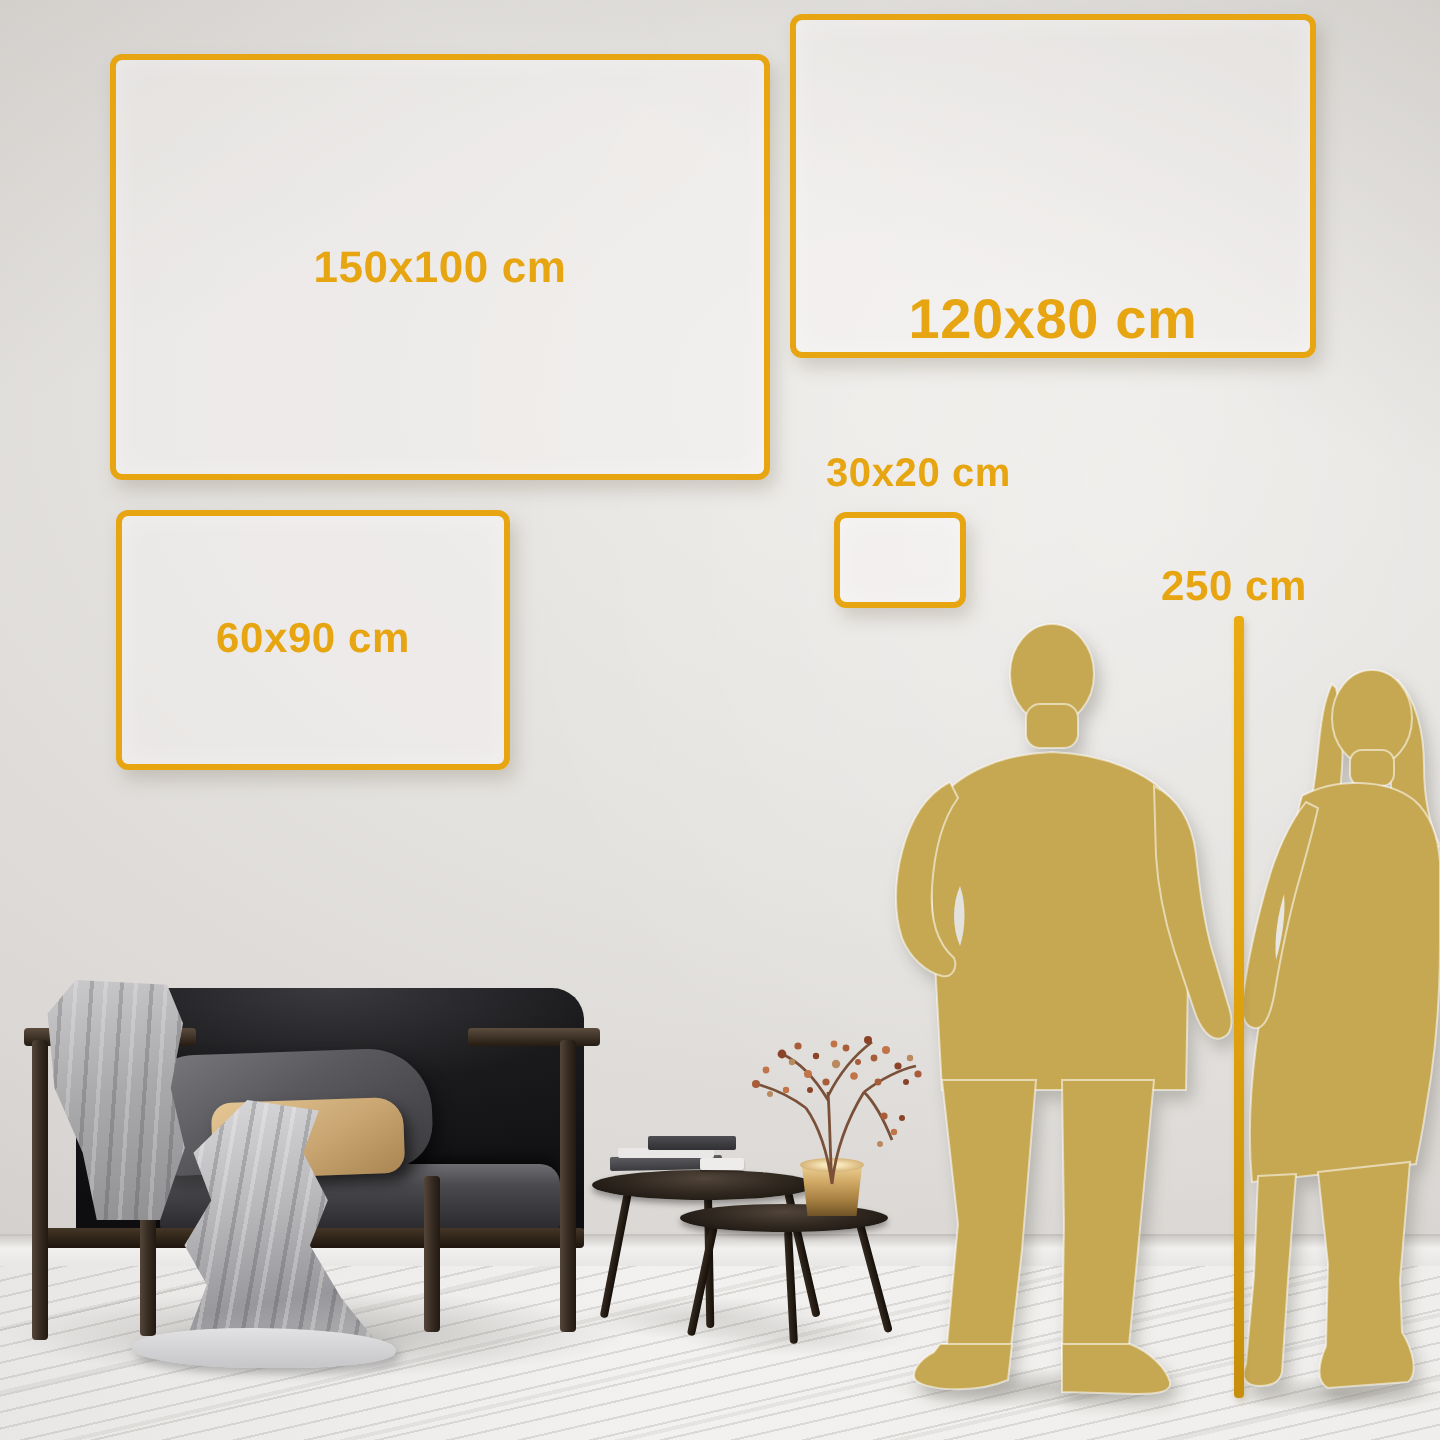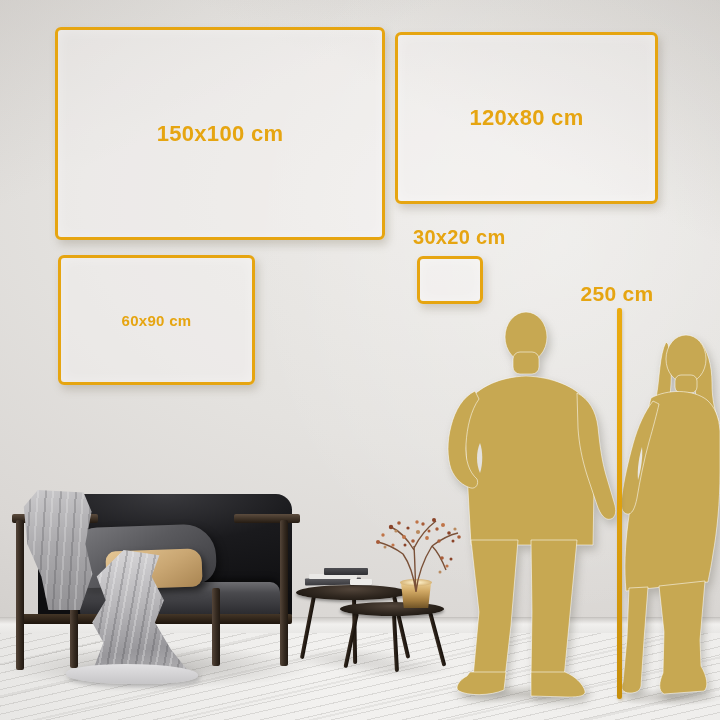--- a/index.html
+++ b/index.html
@@ -22,22 +22,22 @@
       repeating-linear-gradient(347deg, rgba(150,148,144,0) 0 7px, rgba(150,148,144,0.26) 7px 8px),
       repeating-linear-gradient(347deg, rgba(150,148,144,0) 0 29px, rgba(150,148,144,0.14) 29px 31px),
       linear-gradient(90deg,#E8E7E5 0%,#F2F1EF 45%,#EFEEEC 100%);}
   
   .frame{position:absolute;box-sizing:border-box;border:3px solid var(--amber);
     border-radius:6px;background:rgba(249,248,246,0.38);
     box-shadow:3px 5px 9px rgba(125,114,92,0.28), inset 0 0 14px rgba(255,255,255,0.35);
     display:flex;align-items:center;justify-content:center;}
   .frame-label,.floating-label{color:var(--amber);font-weight:800;letter-spacing:.3px;white-space:nowrap;}
   #frame-150x100{left:55px;top:27px;width:330px;height:213px;font-size:22px;}
-  #frame-120x80{left:395px;top:32px;width:263px;height:172px;font-size:22px;}
-  #frame-60x90{left:58px;top:255px;width:197px;height:130px;font-size:15px;}
+  #frame-120x80{left:395px;top:7px;width:263px;height:172px;font-size:28px;align-items:flex-end;}
+  #frame-60x90{left:58px;top:255px;width:197px;height:130px;font-size:21px;}
   #frame-60x40{left:268px;top:255px;width:126px;height:90px;font-size:20px;}
   #frame-30x20{left:417px;top:256px;width:66px;height:48px;}
   #label-30x20{position:absolute;left:413px;top:226px;font-size:20px;}
   
   #ruler-label{position:absolute;left:572px;top:282px;width:90px;text-align:center;font-size:21px;}
   #ruler-line{position:absolute;left:617px;top:308px;width:5px;height:391px;border-radius:2px;
     background:linear-gradient(180deg,#EAAB10 0%,#DD9F0D 55%,#C68E0B 100%);
     box-shadow:1px 2px 3px rgba(160,140,90,0.35);}
   
   .shadow{position:absolute;border-radius:50%;}

